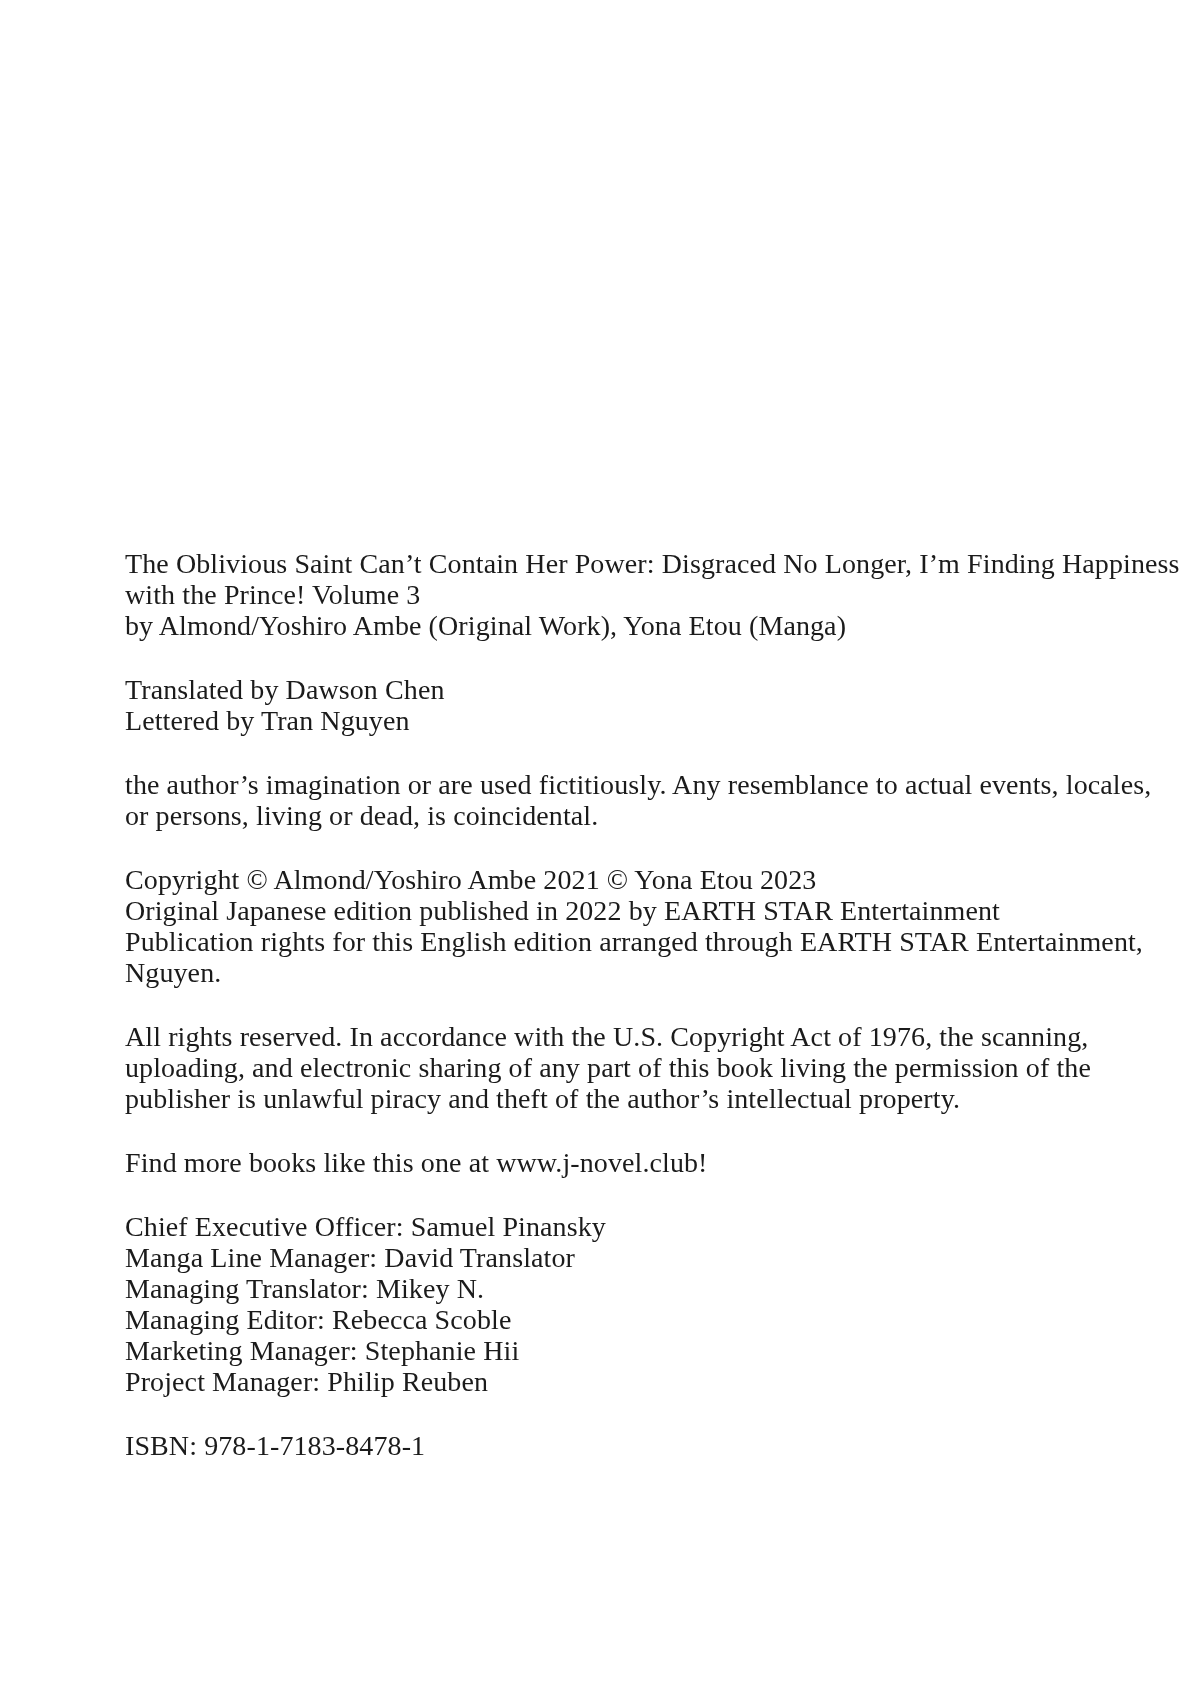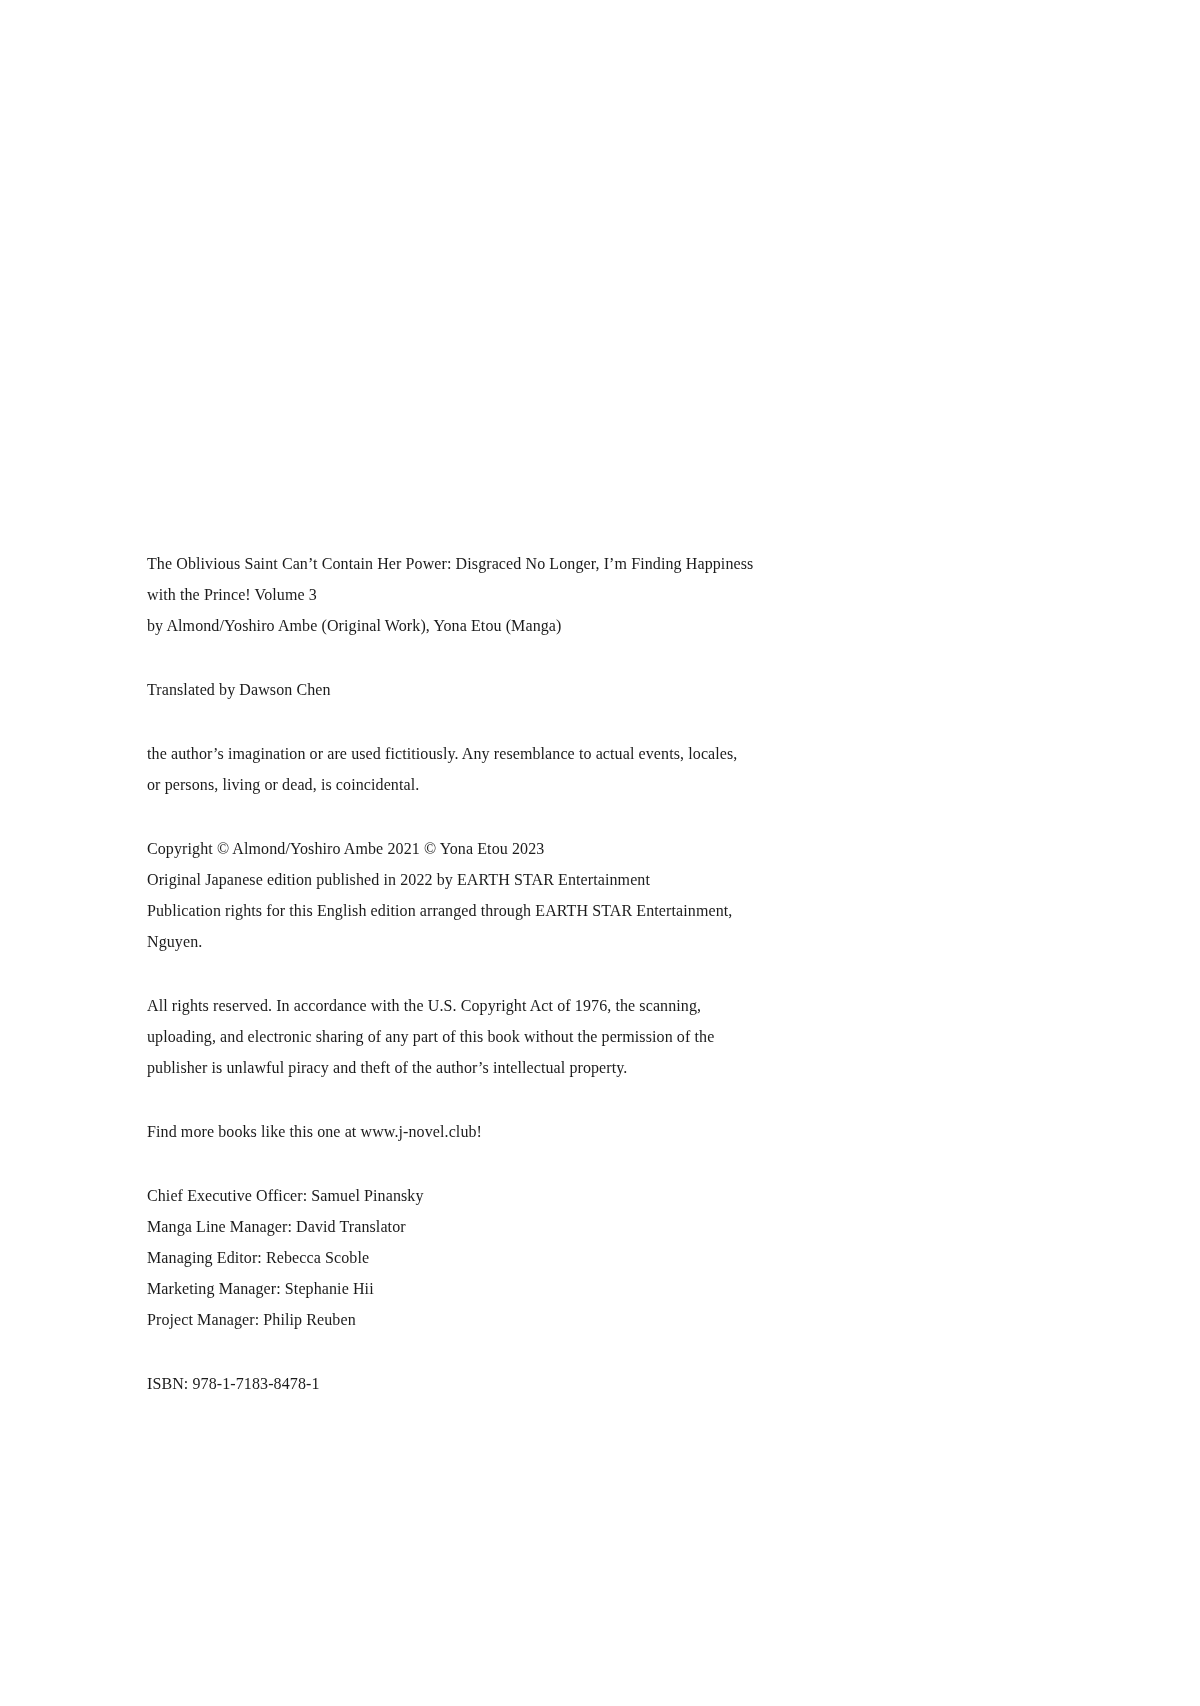--- a/index.html
+++ b/index.html
@@ -11,24 +11,24 @@
     position: relative;
     width: 1200px;
     height: 1706px;
     background: #ffffff;
     overflow: hidden;
     font-family: "Liberation Serif", "DejaVu Serif", serif;
     color: #1b1b1b;
   }
   .content {
     position: absolute;
-    left: 147px;
+    left: 125px;
     top: 548px;
     width: 1010px;
-    font-size: 16px;
+    font-size: 28px;
     line-height: 31px;
     letter-spacing: 0.1px;
   }
   .para {
     margin: 0 0 33px 0;
     padding: 0;
   }
   .para:last-child {
     margin-bottom: 0;
   }
@@ -44,47 +44,49 @@
   <div class="content">
 
     <p class="para">
       <span class="line">The Oblivious Saint Can’t Contain Her Power: Disgraced No Longer, I’m Finding Happiness</span>
       <span class="line">with the Prince! Volume 3</span>
       <span class="line">by Almond/Yoshiro Ambe (Original Work), Yona Etou (Manga)</span>
     </p>
 
     <p class="para">
       <span class="line">Translated by Dawson Chen</span>
+      <span class="line">Lettered by Tran Nguyen</span>
     </p>
 
     <p class="para">
       <span class="line">the author’s imagination or are used fictitiously. Any resemblance to actual events, locales,</span>
       <span class="line">or persons, living or dead, is coincidental.</span>
     </p>
 
     <p class="para">
       <span class="line">Copyright © Almond/Yoshiro Ambe 2021 © Yona Etou 2023</span>
       <span class="line">Original Japanese edition published in 2022 by EARTH STAR Entertainment</span>
       <span class="line">Publication rights for this English edition arranged through EARTH STAR Entertainment,</span>
       <span class="line">Nguyen.</span>
     </p>
 
     <p class="para">
       <span class="line">All rights reserved. In accordance with the U.S. Copyright Act of 1976, the scanning,</span>
-      <span class="line">uploading, and electronic sharing of any part of this book without the permission of the</span>
+      <span class="line">uploading, and electronic sharing of any part of this book living the permission of the</span>
       <span class="line">publisher is unlawful piracy and theft of the author’s intellectual property.</span>
     </p>
 
     <p class="para">
       <span class="line">Find more books like this one at www.j-novel.club!</span>
     </p>
 
     <p class="para">
       <span class="line">Chief Executive Officer: Samuel Pinansky</span>
       <span class="line">Manga Line Manager: David Translator</span>
+      <span class="line">Managing Translator: Mikey N.</span>
       <span class="line">Managing Editor: Rebecca Scoble</span>
       <span class="line">Marketing Manager: Stephanie Hii</span>
       <span class="line">Project Manager: Philip Reuben</span>
     </p>
 
     <p class="para">
       <span class="line">ISBN: 978-1-7183-8478-1</span>
     </p>
 
   </div>

